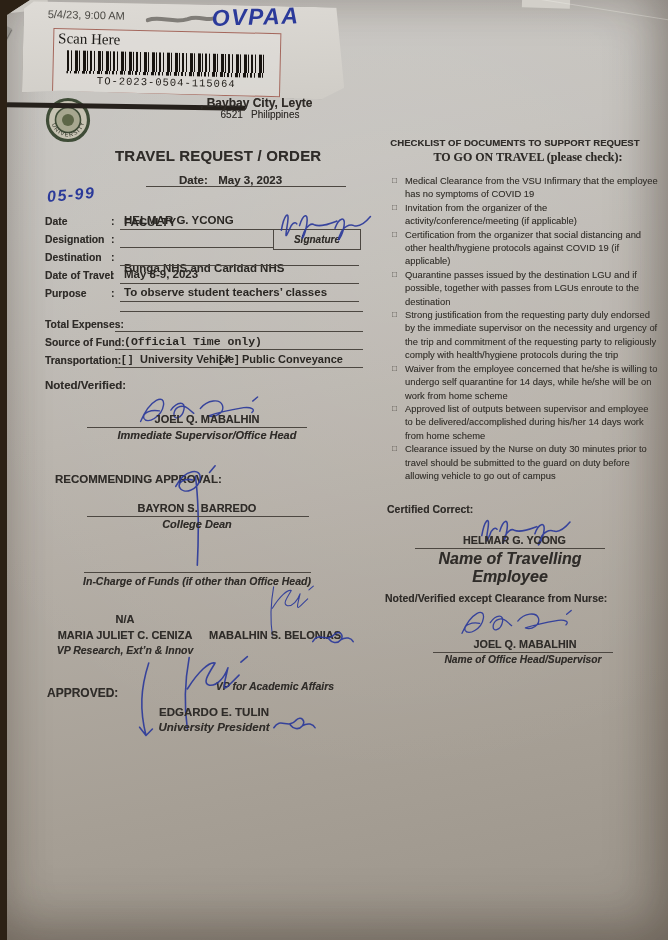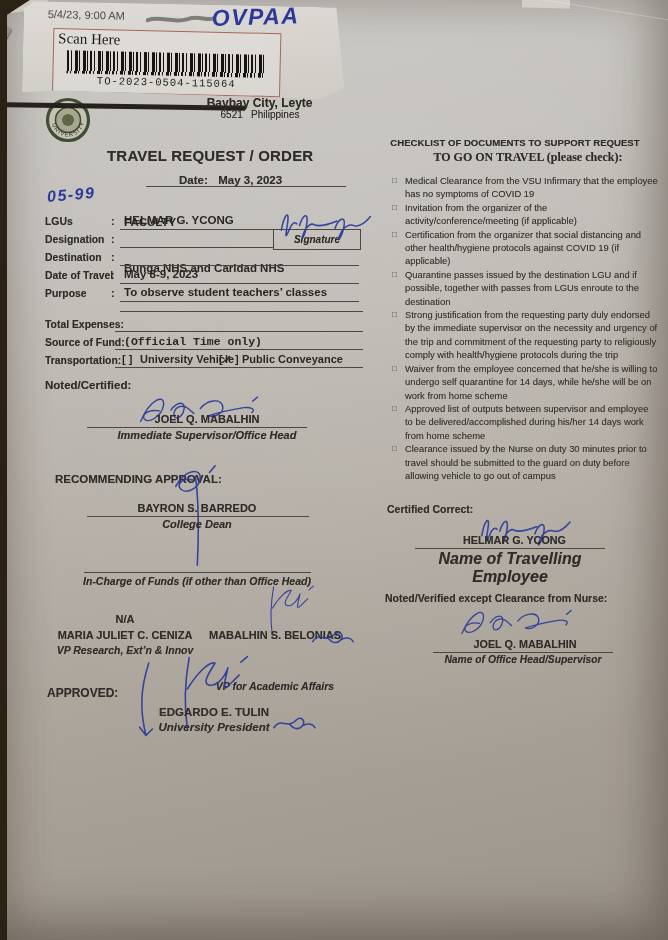--- a/index.html
+++ b/index.html
@@ -74,30 +74,30 @@
         <path d="M2,6 C14,1 28,9 42,4 C52,0 60,5 67,3" stroke="#807d78" stroke-width="4" fill="none" stroke-linecap="round"></path>
       </svg>
       <div class="abs hand ink" style="left:188px;top:-2px;font-size:23px;transform:rotate(-3deg);">OVPAA</div>
       <div id="bcbox" class="abs">
         <div class="abs scanhere" style="left:4px;top:1px;">Scan Here</div>
         <div id="barcode" class="abs"></div>
         <div class="abs bcnum ctr" style="left:0;top:45px;width:100%;">TO-2023-0504-115064</div>
       </div>
     </div>
 
-    <div class="abs txt b" style="left:100px;top:147px;font-size:15px;letter-spacing:.2px;">TRAVEL REQUEST / ORDER</div>
+    <div class="abs txt b" style="left:108px;top:147px;font-size:15px;letter-spacing:.2px;">TRAVEL REQUEST / ORDER</div>
     <div class="abs" style="left:172px;top:170px;">
       <span class="txt b" style="font-size:11.5px;">Date:</span>
       <span class="txt b" style="font-size:11.5px;margin-left:6px;">May 3, 2023</span>
     </div>
     <div class="abs rule" style="left:139px;top:186px;width:200px;"></div>
 
     <div class="abs hand ink" style="left:40px;top:186px;font-size:16px;transform:rotate(-5deg);">05-99</div>
 
-    <div class="abs lbl txt" style="left:38px;top:216px;">LGUs</div>
+    <div class="abs lbl txt" style="left:38px;top:216px;">Date</div>
     <div class="abs lbl txt" style="left:104px;top:216px;">:</div>
     <div class="abs val" style="left:117px;top:214px;">HELMAR G. YCONG</div>
     <div class="abs rule" style="left:113px;top:229px;width:217px;"></div>
 
     <div class="abs lbl txt" style="left:38px;top:234px;">Designation</div>
     <div class="abs lbl txt" style="left:104px;top:234px;">:</div>
     <div class="abs val" style="left:117px;top:216px;">FACULTY</div>
     <div class="abs rule" style="left:113px;top:247px;width:153px;"></div>
 
     <div class="abs" style="left:266px;top:229px;width:86px;height:19px;border:1px solid #4c4741;border-top-width:1.1px;">
@@ -128,21 +128,21 @@
     <div class="abs lbl txt" style="left:38px;top:337px;">Source of Fund:</div>
     <div class="abs val" style="left:117px;top:335px;font-family:Liberation Mono, monospace;">(Official Time only)</div>
     <div class="abs rule" style="left:108px;top:349px;width:248px;"></div>
     <div class="abs lbl txt" style="left:38px;top:355px;">Transportation:</div>
     <div class="abs val pre" style="left:115px;top:353px;font-size:11px;">[ ]</div>
     <div class="abs val" style="left:133px;top:353px;font-size:11px;">University Vehicle</div>
     <div class="abs val pre" style="left:212px;top:353px;font-size:11px;">[✓ ]</div>
     <div class="abs val" style="left:235px;top:353px;font-size:11px;">Public Conveyance</div>
     <div class="abs rule" style="left:108px;top:367px;width:248px;"></div>
 
-    <div class="abs txt b" style="left:38px;top:379px;font-size:11.5px;">Noted/Certified:</div>
+    <div class="abs txt b" style="left:38px;top:379px;font-size:11.5px;">Noted/Verified:</div>
     <svg class="abs sig" style="left:110px;top:388px;" width="165" height="45" viewBox="0 0 170 55">
       <path d="M13,41 C25,13 43,7 41,21 C39,35 21,45 17,37 C15,30 26,26 36,28 M50,27 C58,16 68,16 66,26 C64,37 52,41 54,30 C56,22 65,20 71,25 L78,31 M86,25 C95,14 110,13 113,21 C116,30 104,37 96,34 C110,29 127,26 139,24 C148,23 154,26 149,30 M150,16 L156,11"></path>
     </svg>
     <div class="abs txt b ctr" style="left:75px;top:413px;width:250px;font-size:11px;">JOEL Q. MABALHIN</div>
     <div class="abs rule" style="left:80px;top:427px;width:220px;"></div>
     <div class="abs bi txt ctr" style="left:75px;top:429px;width:250px;font-size:11px;">Immediate Supervisor/Office Head</div>
 
     <div class="abs txt b" style="left:48px;top:473px;font-size:11.5px;">RECOMMENDING APPROVAL:</div>
     <svg class="abs sig" style="left:150px;top:460px;" width="75" height="112" viewBox="0 0 80 115">
       <path d="M20,26 C30,7 48,6 46,18 C44,30 28,35 24,27 C22,21 30,17 38,19 M41,15 C44,38 45,68 43,110 M56,11 L62,4"></path>

